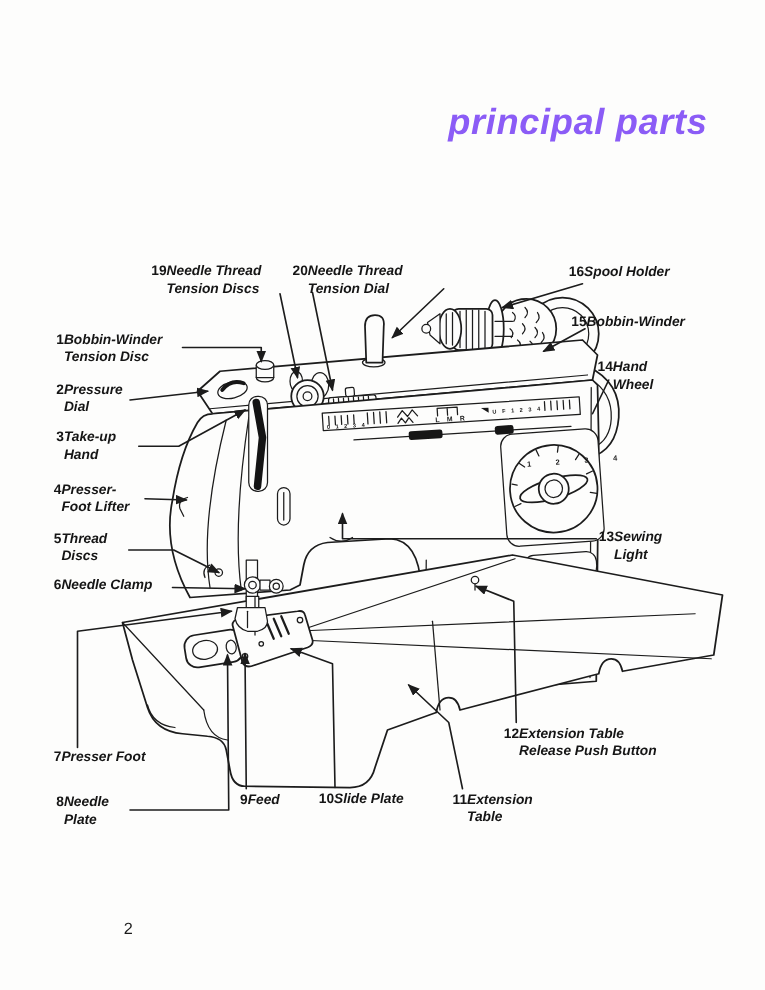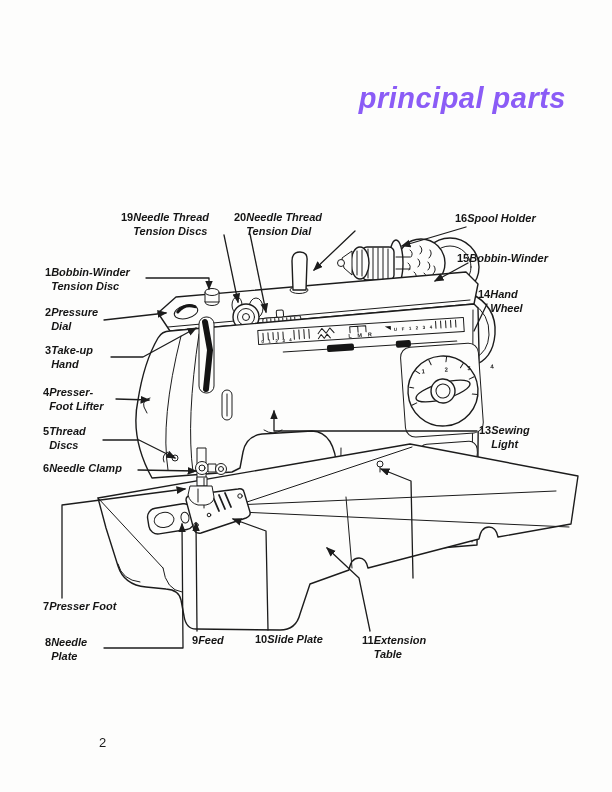--- a/index.html
+++ b/index.html
@@ -260,20 +260,25 @@
   </div>
   <div class="plabel" style="left:255px;top:633px">
     <span class="num">10</span>
     <span class="txt">Slide Plate</span>
   </div>
   <div class="plabel" style="left:362px;top:634px">
     <span class="num">11</span>
     <span class="txt">Extension
 Table</span>
   </div>
+  <div class="plabel" style="left:403px;top:581px">
+    <span class="num">12</span>
+    <span class="txt">Extension Table
+Release Push Button</span>
+  </div>
   <div class="plabel" style="left:479px;top:424px">
     <span class="num">13</span>
     <span class="txt">Sewing
 Light</span>
   </div>
   <div class="plabel" style="left:478px;top:288px">
     <span class="num">14</span>
     <span class="txt">Hand
 Wheel</span>
   </div>

